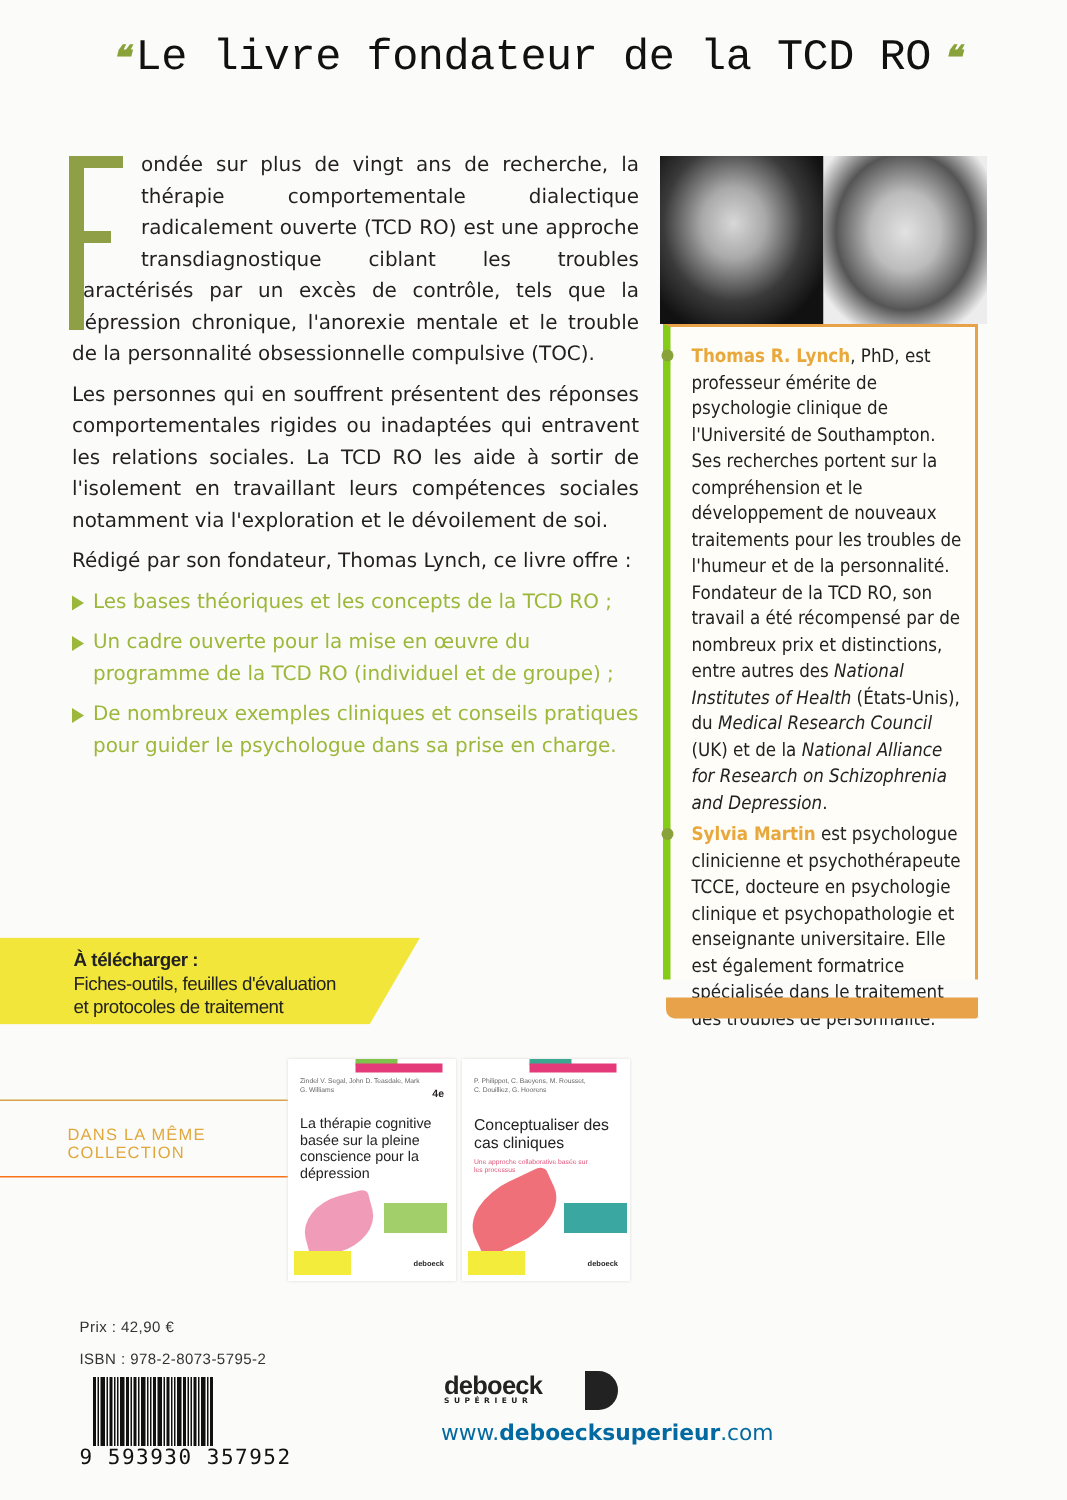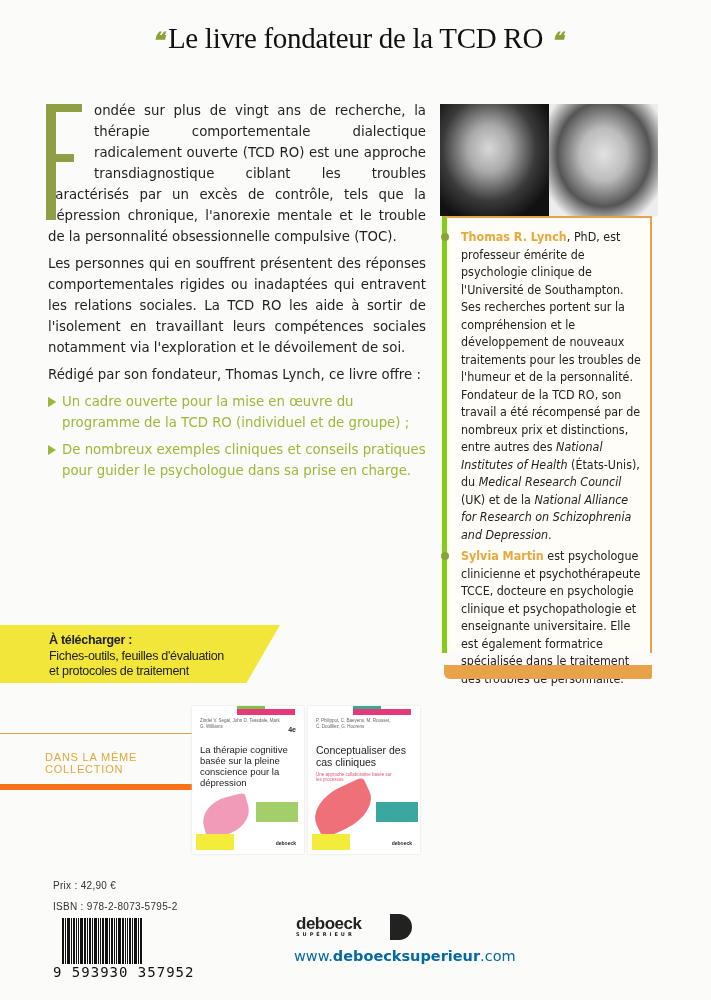--- a/index.html
+++ b/index.html
@@ -4,21 +4,21 @@
 <style>
   html, body { margin: 0; padding: 0; }
   body {
     width: 711px; height: 1000px; position: relative; overflow: hidden;
     background: #fbfbf9;
     font-family: "DejaVu Sans", sans-serif;
     color: #231f20;
   }
   .title {
     position: absolute; top: 22px; left: 0; width: 711px; text-align: center;
-    font-family: Liberation Serif, serif; font-size: 29px; color: #111;
+    font-family: Liberation Mono, monospace; font-size: 29px; color: #111;
     letter-spacing: -0.3px;
   }
   .title .quote { color: #8aa23a; font-size: 22px; font-style: italic; font-weight: bold; margin: 0 8px; letter-spacing: -4px; }
 
   .left-col { position: absolute; left: 48px; top: 100px; width: 378px; font-size: 13.3px; line-height: 21px; }
   .para { margin: 0 0 6px 0; text-align: justify; }
   .dropcap {
     float: left; width: 38px; height: 78px; margin: 4px 10px 0 -2px; position: relative;
   }
   .dropcap .bar-v { position: absolute; left: 0; top: 0; width: 10px; height: 116px; background: #8f9f45; }
@@ -53,21 +53,21 @@
   .download {
     position: absolute; left: 0; top: 625px; width: 280px; height: 58px;
     background: #f2e63a;
     clip-path: polygon(0 0, 100% 0, 88% 100%, 0 100%);
   }
   .download .txt { position: absolute; left: 49px; top: 8px; font-family: "Liberation Sans", sans-serif; font-size: 12.5px; line-height: 15.5px; color: #222; letter-spacing: -0.3px; }
   .download .head { font-weight: bold; }
 
   .collection {
     position: absolute; left: 0; top: 733px; width: 192px; height: 50px;
-    border-top: 1px solid #d8a24a; border-bottom: 6px solid #f97316;
+    border-top: 1px solid #d8a24a; border-bottom: 1px solid #f97316;
   }
   .collection span { position: absolute; left: 45px; top: 17px; font-family: "Liberation Sans", sans-serif; font-size: 11px; color: #e0a83c; letter-spacing: 0.8px; }
 
   .book { position: absolute; top: 706px; width: 112px; height: 148px; background: #fff; box-shadow: 0 0 2px #ddd; overflow: hidden; font-family: "Liberation Sans", sans-serif; }
   .book.b1 { left: 192px; } .book.b2 { left: 308px; }
   .book .tag { position: absolute; top: 3px; left: 45px; width: 58px; height: 6px; background: #e53a7a; }
   .book .tag2 { position: absolute; top: 0px; left: 45px; width: 28px; height: 4px; background: #7fc24b; }
   .book .authors { position: absolute; top: 12px; left: 8px; font-size: 4.5px; line-height: 6px; color: #666; width: 80px; }
   .book .btitle { position: absolute; top: 38px; left: 8px; width: 96px; font-size: 9.5px; line-height: 11px; color: #222; }
   .book .sub { position: absolute; font-size: 4.5px; color: #e0557a; left: 8px; width: 80px; }
@@ -101,21 +101,21 @@
   <p class="para">
     <span class="dropcap">
       <span class="bar-v"></span>
         <span class="bar-t"></span>
         <span class="bar-m"></span>
     </span><span>ondée sur plus de vingt ans de recherche, la thérapie comportementale dialectique radicalement ouverte (TCD RO) est une approche transdiagnostique ciblant les troubles caractérisés par un excès de contrôle, tels que la dépression chronique, l'anorexie mentale et le trouble de la personnalité obsessionnelle compulsive (TOC).</span>
   </p>
   <p class="para">Les personnes qui en souffrent présentent des réponses comportementales rigides ou inadaptées qui entravent les relations sociales. La TCD RO les aide à sortir de l'isolement en travaillant leurs compétences sociales notamment via l'exploration et le dévoilement de soi.</p>
   <p class="para">Rédigé par son fondateur, Thomas Lynch, ce livre offre :</p>
   <ul class="bullets">
-    <li><span class="tri"></span></li>
+    <li><span class="tri"></span><span>Les bases théoriques et les concepts de la TCD RO ;</span></li>
     <li><span class="tri"></span><span>Un cadre ouverte pour la mise en œuvre du programme de la TCD RO (individuel et de groupe) ;</span></li>
     <li><span class="tri"></span><span>De nombreux exemples cliniques et conseils pratiques pour guider le psychologue dans sa prise en charge.</span></li>
   </ul>
 </div>
 
 <div class="photos">
   <div class="photo p1" title="Portrait de Thomas R. Lynch"></div>
   <div class="photo p2" title="Portrait de Sylvia Martin"></div>
 </div>
 

